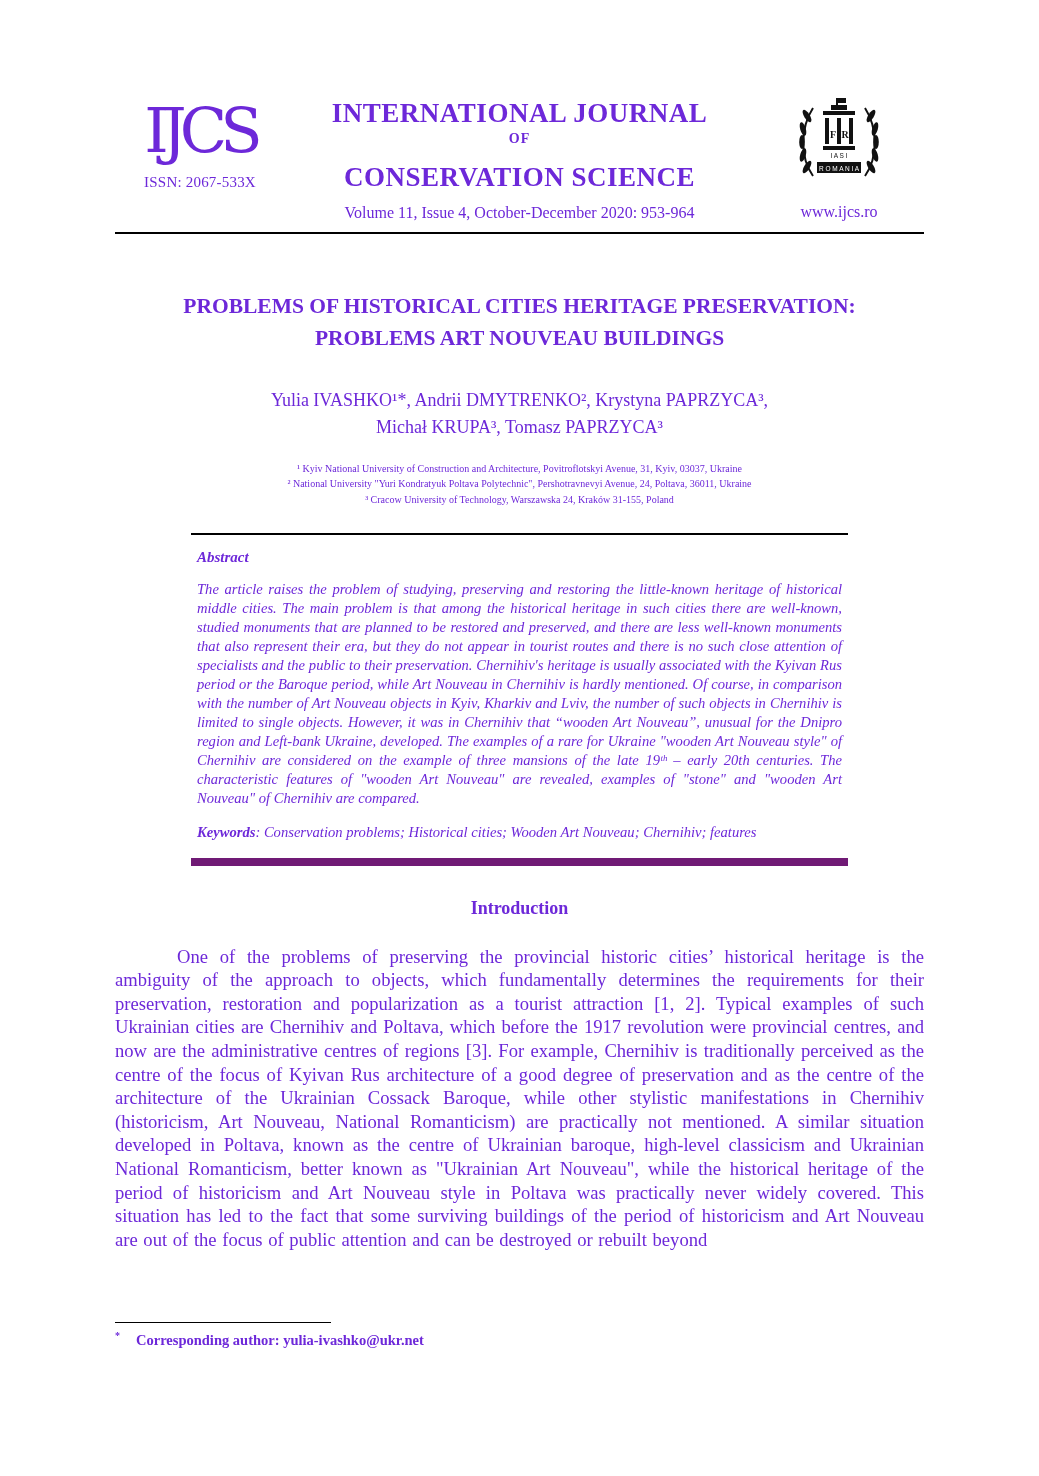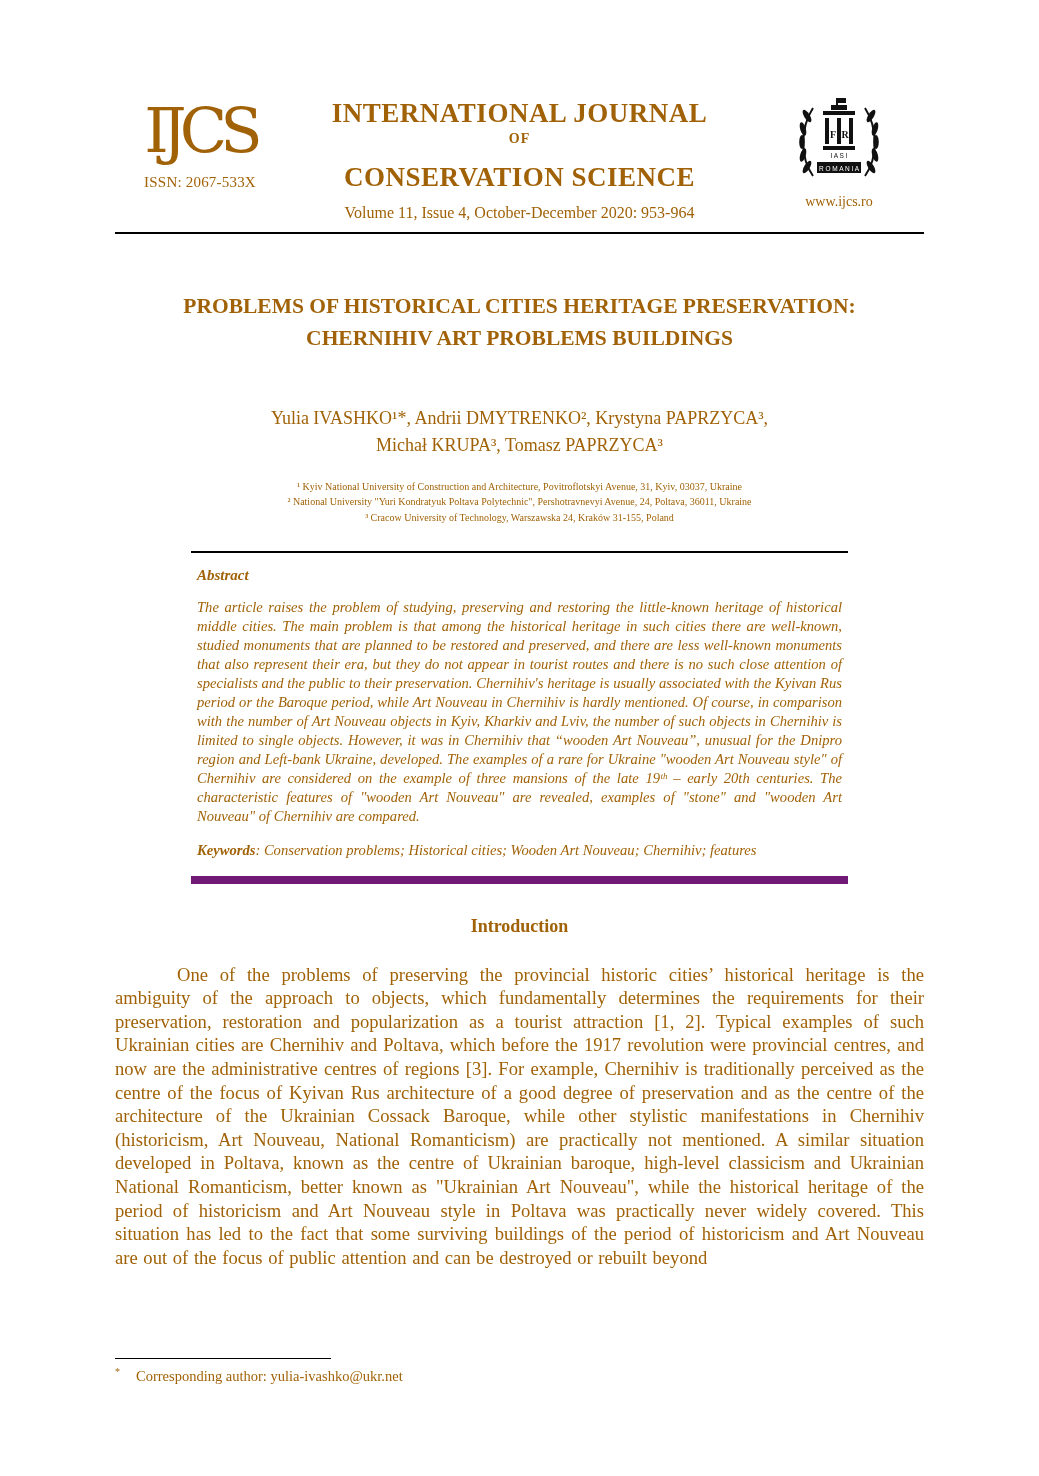--- a/index.html
+++ b/index.html
@@ -1,53 +1,53 @@
 <!DOCTYPE html>
 <html><head>
 <meta charset="utf-8">
 <style>
   * { margin:0; padding:0; box-sizing:border-box; }
   html,body { background:#e8e8e8; }
   .page {
     width:1039px; height:1476px; margin:0 auto; background:#ffffff;
-    position:relative; overflow:hidden; color:#a16207;
+    position:relative; overflow:hidden; color:#6d28d9;
     font-family:"Liberation Serif","DejaVu Serif",serif;
     padding:96px 115px 0 115px;
   }
   
   .masthead { display:flex; justify-content:space-between; align-items:flex-start; }
   .logo-block { width:170px; text-align:center; padding-top:4px; }
   .ijcs-logo {
     font-family:"DejaVu Serif","Liberation Serif",serif;
     font-size:62px; line-height:1.0; letter-spacing:-7px; font-weight:400;
   }
   .issn { font-size:15px; margin-top:12px; letter-spacing:0.2px; }
   .masthead-center { flex:1; text-align:center; padding-top:2px; }
   .jt1 { font-size:27px; font-weight:bold; letter-spacing:0.5px; }
   .jt-of { font-size:14px; font-weight:bold; margin-top:2px; letter-spacing:1px; }
   .jt2 { font-size:27px; font-weight:bold; letter-spacing:0.5px; margin-top:15px; }
   .vol { font-size:16px; margin-top:11px; }
   .emblem-block { width:170px; text-align:center; }
-  .website { font-size:14px; margin-top:6px; }
+  .website { font-size:16px; margin-top:15px; }
   .header-rule { border-bottom:2px solid #000; margin-top:10px; }
   
   .paper-title { margin-top:56px; text-align:center; font-weight:bold; font-size:21.5px; line-height:1.5; }
-  .authors { margin-top:50px; text-align:center; font-size:18px; line-height:1.5; }
+  .authors { margin-top:32px; text-align:center; font-size:18px; line-height:1.5; }
   .affiliations { margin-top:20px; text-align:center; font-size:10px; line-height:1.55; }
   
   .abstract-box { width:657px; margin:26px auto 0 auto; border-top:2px solid #000; border-bottom:8px solid #701a75; padding:14px 6px 16px 6px; }
   .abstract-label { font-weight:bold; font-style:italic; font-size:15px; }
   .abstract-text { font-style:italic; font-size:14.6px; line-height:1.3; text-align:justify; margin-top:14px; }
   .keywords { font-style:italic; font-size:14.6px; line-height:1.3; text-align:justify; margin-top:15px; }
   .keywords-label { font-weight:bold; }
   
   .section-heading { margin-top:32px; font-weight:bold; font-size:18px;text-align:center; }
   .body-paragraph { margin-top:26px; font-size:18.6px; line-height:1.27; text-align:justify; text-indent:62px; word-spacing:1px; }
   
-  .footnote { position:absolute; left:115px; top:1358px; width:700px; font-size:14.5px; }
+  .footnote { position:absolute; left:115px; top:1322px; width:700px; font-size:14.5px;font-weight:bold; }
   .footnote-rule { width:216px; border-top:1px solid #000; margin-bottom:7px; }
   .footnote-line sup { font-size:10px; margin-right:16px; }
 </style>
 </head>
 <body>
 
 <div class="page">
 
   <header class="masthead">
     <div class="logo-block">
@@ -93,21 +93,21 @@
         <rect x="30" y="66" width="44" height="11" fill="#111"></rect>
         <text x="52" y="74.5" font-size="6.5" fill="#fff" text-anchor="middle" font-family="Liberation Sans, DejaVu Sans, sans-serif">R O M A N I A</text>
       </svg>
       <div class="website">www.ijcs.ro</div>
     </div>
   </header>
   <div class="header-rule"></div>
 
   <h1 class="paper-title">
     <div>PROBLEMS OF HISTORICAL CITIES HERITAGE PRESERVATION:</div>
-    <div>CHERNIHIV ART PROBLEMS BUILDINGS</div>
+    <div>PROBLEMS ART NOUVEAU BUILDINGS</div>
   </h1>
 
   <div class="authors">
     <div>Yulia IVASHKO¹*, Andrii DMYTRENKO², Krystyna PAPRZYCA³,</div>
     <div>Michał KRUPA³, Tomasz PAPRZYCA³</div>
   </div>
 
   <div class="affiliations">
     <div>¹ Kyiv National University of Construction and Architecture, Povitroflotskyi Avenue, 31, Kyiv, 03037, Ukraine</div>
     <div>² National University "Yuri Kondratyuk Poltava Polytechnic", Pershotravnevyi Avenue, 24, Poltava, 36011, Ukraine</div>

